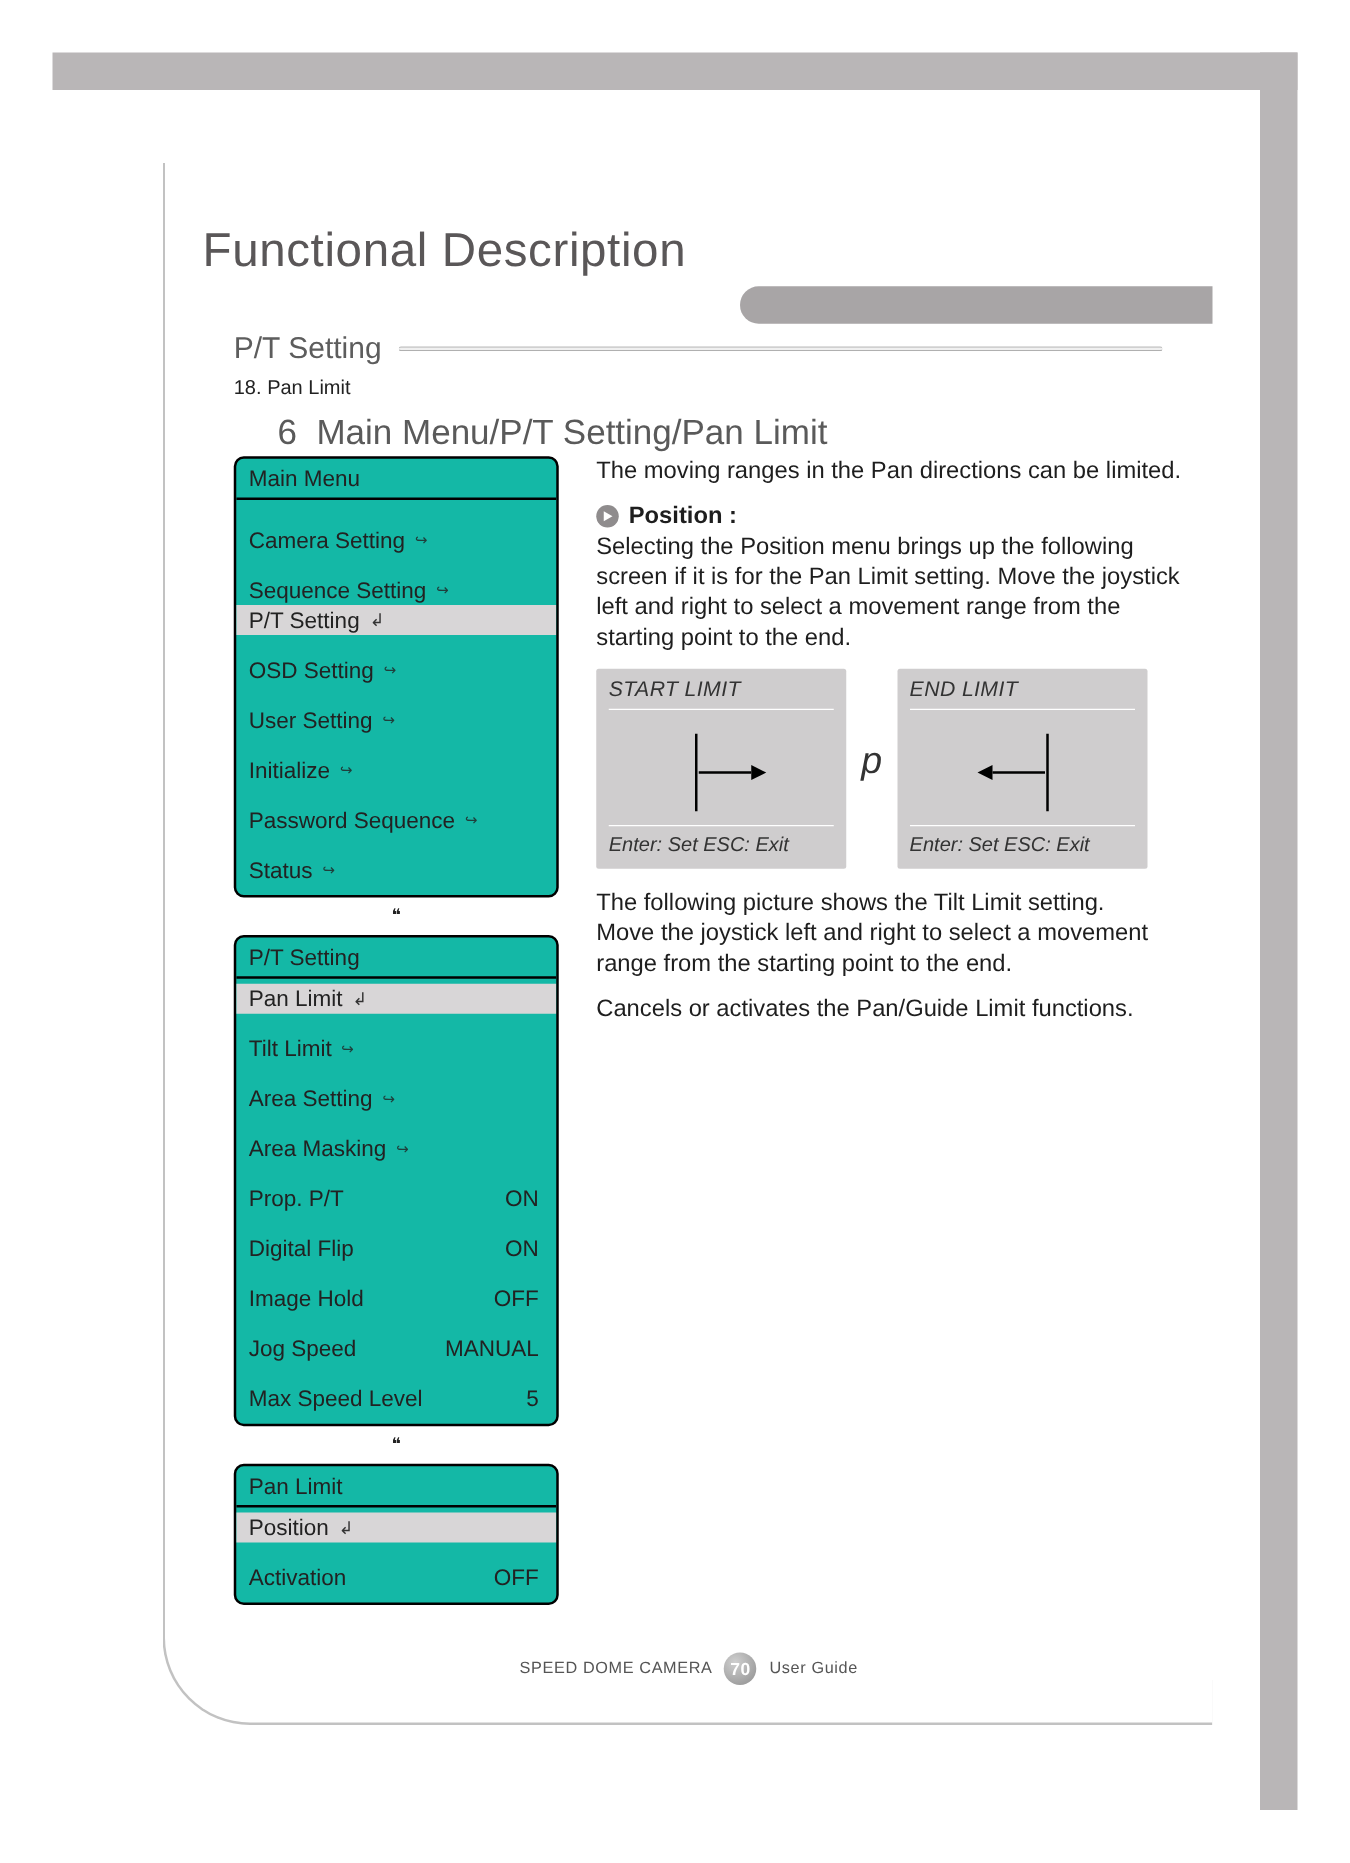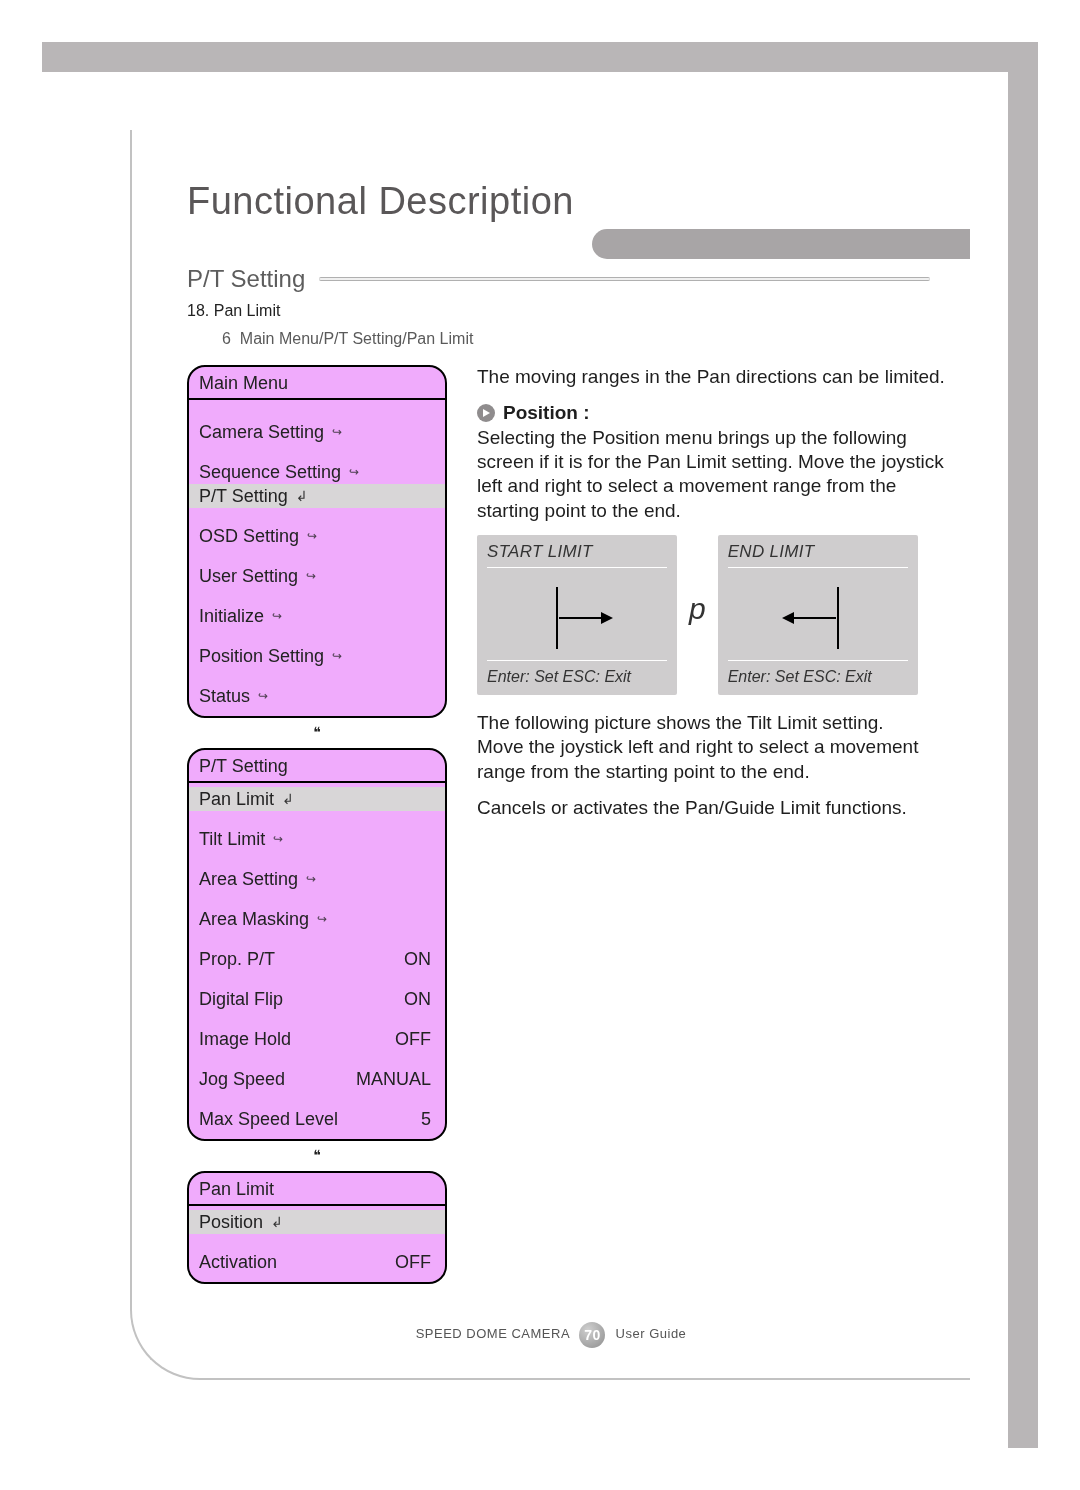--- a/index.html
+++ b/index.html
@@ -28,21 +28,21 @@
     background:#fff;
   }
   .header-wrap {
     position:absolute;
     left:0; top:50px;
     width:100%;
   }
   .title {
     font-size:38px;
     color:#5a5758;
-    margin:0 0 6px 55px;
+    margin:0 0 6px 30px;
     letter-spacing:0.5px;
     font-weight:400;
   }
   .title-bar {
     height:30px;
     margin-left:0;
     display:flex;
   }
   .title-bar .blank { width:460px; height:30px; background:#fff; }
   .title-bar .cap {
@@ -61,39 +61,39 @@
   }
   .section-heading .line {
     flex:1;
     border-top:1px solid #b0b0b0;
     border-bottom:1px solid #b0b0b0;
     height:4px;
     background:#f0f0f0;
     border-radius:2px;
   }
   .sub1 { position:absolute; left:55px; top:172px; font-size:16px; color:#222; }
-  .breadcrumb { position:absolute; left:90px; top:200px; font-size:16px; color:#5a5a5a; }
+  .breadcrumb { position:absolute; left:90px; top:200px; font-size:28px; color:#5a5a5a; }
 
   .content {
     position:absolute;
     left:55px; top:235px;
     width:calc(100% - 55px - 25px);
     display:flex; gap:30px;
   }
   .left-col { width:260px; }
   .right-col { flex:1; font-size:19px; line-height:1.28; color:#1e1e1e; }
 
   .menu-box {
     border:2px solid #000;
-    border-radius:18px;
+    border-radius:8px;
     padding:0;
     margin-bottom:4px;
     font-size:18px;
     overflow:hidden;
-    background:#f0abfc;
+    background:#14b8a6;
   }
   .menu-title {
     padding:6px 10px 4px 10px;
     border-bottom:2px solid #000;
   }
   .menu-body { padding:4px 10px 8px 10px; }
   .menu-row {
     display:flex; justify-content:space-between;
     padding:1.5px 0;
     align-items:center;
@@ -267,21 +267,21 @@
               </span>
             </div>
             <div class="menu-row">
               <span class="lbl">
                 <span>Initialize</span>
                 <span class="submenu-icon">↩</span>
               </span>
             </div>
             <div class="menu-row">
               <span class="lbl">
-                <span>Position Setting</span>
+                <span>Password Sequence</span>
                 <span class="submenu-icon">↩</span>
               </span>
             </div>
             <div class="menu-row">
               <span class="lbl">
                 <span>Status</span>
                 <span class="submenu-icon">↩</span>
               </span>
             </div>
           </div>

